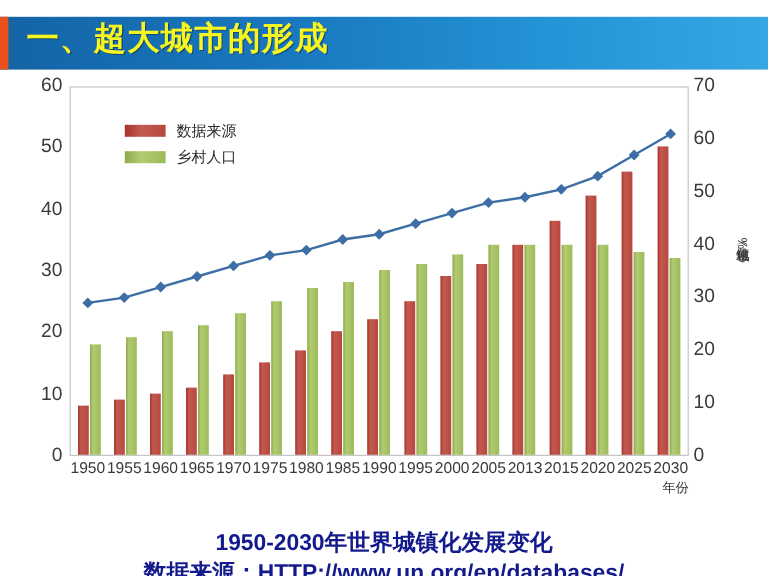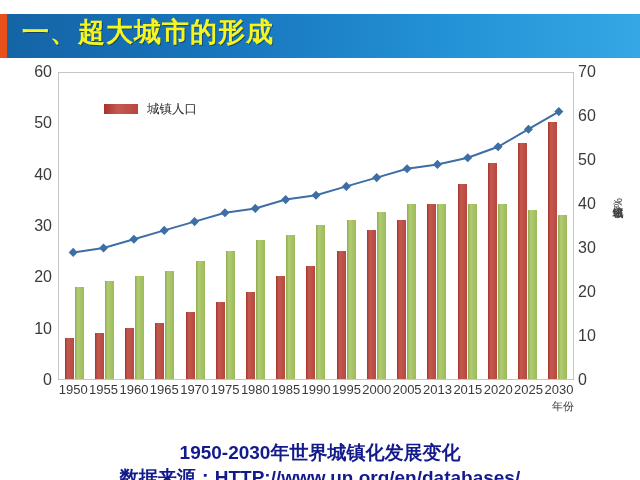--- a/index.html
+++ b/index.html
@@ -342,21 +342,25 @@
       <div class="xtick">2015</div>
       <div class="xtick">2020</div>
       <div class="xtick">2025</div>
       <div class="xtick">2030</div>
     </div>
   <div id="xlabel">年份</div>
 
   <div id="legend">
       <div class="legend-row">
         <div class="legend-swatch urban"></div>
-        <span>城镇人口</span>
+        <span>数据来源</span>
+      </div>
+      <div class="legend-row">
+        <div class="legend-swatch rural"></div>
+        <span>乡村人口</span>
       </div>
     </div>
 </div>
 
 <div id="caption">
   <div id="caption-line1">1950-2030年世界城镇化发展变化</div>
   <div id="caption-line2">数据来源：HTTP://www.un.org/en/databases/</div>
 </div>
 
 </body></html>

